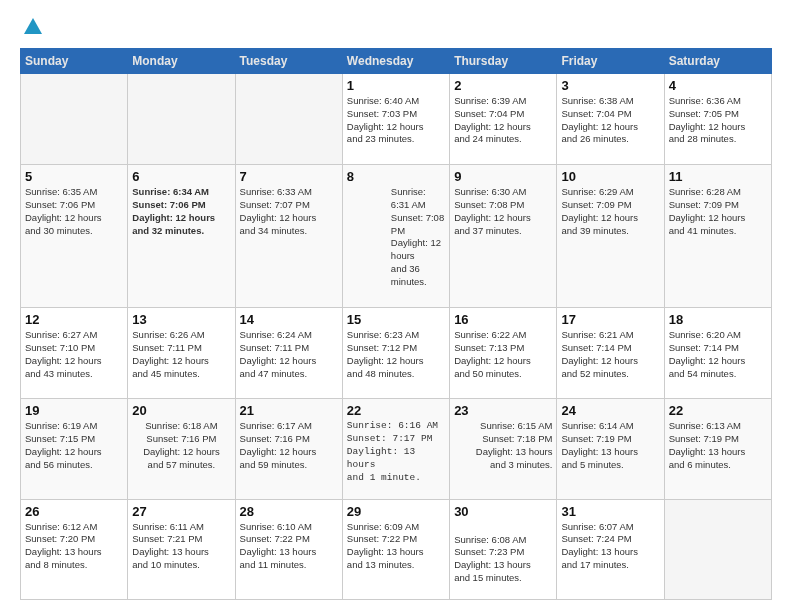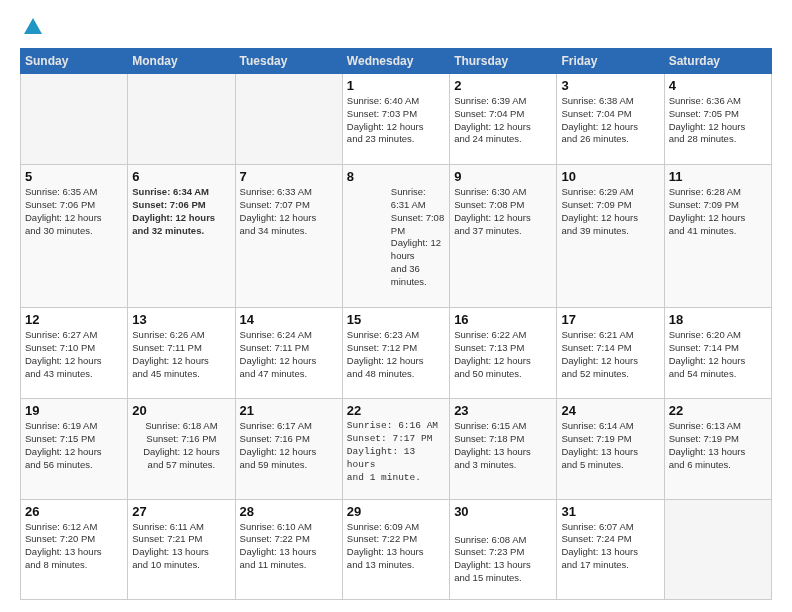--- a/index.html
+++ b/index.html
@@ -272,21 +272,21 @@
           </td>
           <td>
             <span class="day-number">22</span>
             <div class="cell-text" style="white-space: pre-line; font-family: Liberation Mono, monospace;">Sunrise: 6:16 AM
 Sunset: 7:17 PM
 Daylight: 13 hours
 and 1 minute.</div>
           </td>
           <td>
             <span class="day-number">23</span>
-            <div class="cell-text" style="white-space: pre-line;">Sunrise: 6:15 AM
+            <div class="cell-text" style="white-space: pre-line; text-align: right;">Sunrise: 6:15 AM
 Sunset: 7:18 PM
 Daylight: 13 hours
 and 3 minutes.</div>
           </td>
           <td>
             <span class="day-number">24</span>
             <div class="cell-text" style="white-space: pre-line;">Sunrise: 6:14 AM
 Sunset: 7:19 PM
 Daylight: 13 hours
 and 5 minutes.</div>

